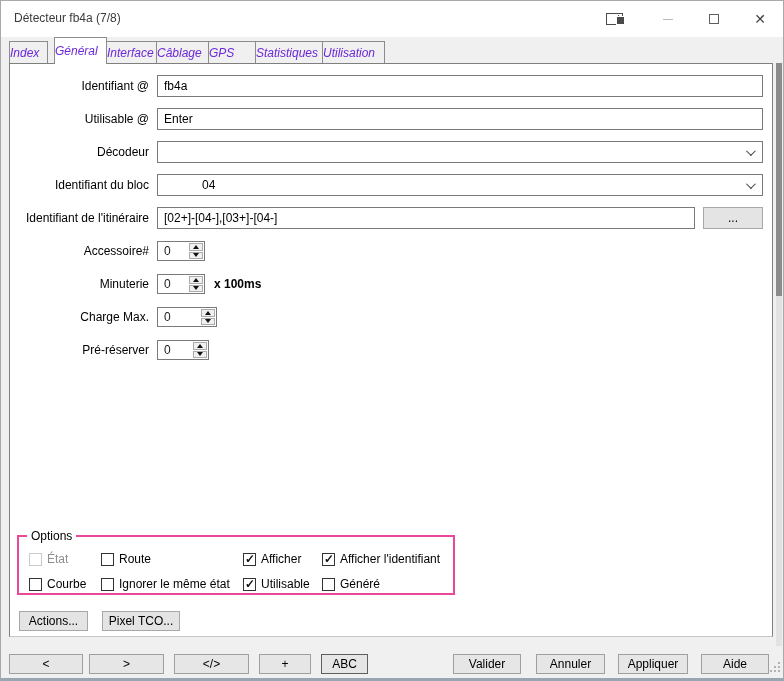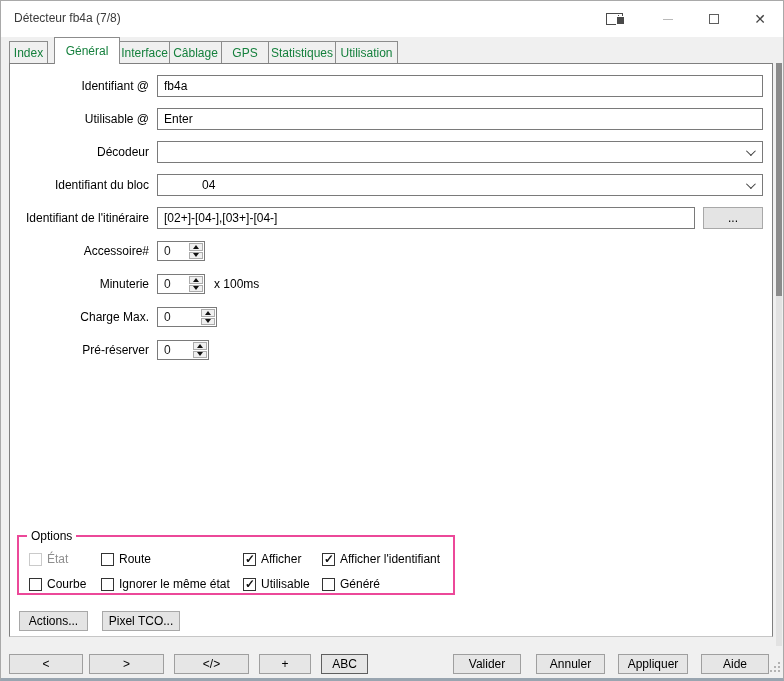--- a/index.html
+++ b/index.html
@@ -24,26 +24,26 @@
   .kb-icon::before { content:""; position:absolute; right:3px; top:1px; bottom:1px; width:1px; background:#4a4a4a; }
   .kb-icon::after { content:""; position:absolute; right:-3px; top:2px; width:7px; height:7px; background:#4a4a4a; border:1px solid #ffffff; }
   .min-glyph { width:10px; height:1px; background:#b9b9b9; }
   .max-glyph { width:10px; height:10px; border:1px solid #5f5f5f; background:transparent; }
   .close-glyph { font-size:14px; color:#444; line-height:1; }
 
   
   .tabstrip { position:absolute; left:8px; top:36px; height:26px; display:flex; align-items:flex-end; }
   .tab {
     height:22px; background:#f0f0f0; border:1px solid #8c8c8c; border-bottom:none;
-    display:flex; align-items:center; justify-content:center;
-    margin-left:-1px; position:relative; z-index:1; color:#15803d; cursor:default;
+    display:flex; align-items:center; 
+    margin-left:-1px; position:relative; z-index:1; color:#6d28d9; cursor:default;font-style:italic;
   }
   .tab:first-child { margin-left:0; }
   .tab.active { height:27px; background:#ffffff; z-index:6; margin-bottom:-1px; }
-  .tab:nth-child(1){ width:39px; } .tab:nth-child(2){ width:66px;margin-left:6px; }
+  .tab:nth-child(1){ width:39px; } .tab:nth-child(2){ width:53px;margin-left:6px; }
   .tab:nth-child(3){ width:51px; } .tab:nth-child(4){ width:53px; }
   .tab:nth-child(5){ width:48px; } .tab:nth-child(6){ width:68px; }
   .tab:nth-child(7){ width:63px; }
 
   
   .panel {
     position:absolute; left:8px; top:62px; width:764px; height:574px;
     background:#ffffff; border:1px solid #7f7f7f; border-bottom-color:#c6c6c6; z-index:5;
   }
   .row { position:absolute; left:0; display:flex; align-items:center; height:22px; }
@@ -59,21 +59,21 @@
              transform:rotate(45deg) translateY(-2px); margin-right:3px; }
   .browse-btn { margin-left:8px; width:60px; height:22px; background:#e4e4e4; border:1px solid #a8a8a8;
                 font-size:12px; line-height:1; color:#000; }
   .spin { display:flex; height:20px; border:1px solid #7a7a7a; background:#fff; }
   .spin .spin-val { flex:1; padding-left:6px; line-height:18px; }
   .spin-btns { width:16px; display:flex; flex-direction:column; padding:1px; gap:1px; }
   .spin-btn { flex:1; background:#f0f0f0; border:1px solid #ababab; display:flex; align-items:center; justify-content:center; }
   .tri-up { width:0; height:0; border-left:3px solid transparent; border-right:3px solid transparent; border-bottom:4px solid #111; }
   .tri-dn { width:0; height:0; border-left:3px solid transparent; border-right:3px solid transparent; border-top:4px solid #111; }
   .spin-a { width:48px; } .spin-b { width:48px; } .spin-c { width:60px; } .spin-d { width:52px; }
-  .suffix { margin-left:9px; color:#000; }
+  .suffix { margin-left:9px; color:#000;font-weight:bold; }
 
   
   .groupbox { position:absolute; left:7px; top:471px; width:438px; height:60px; border:2px solid #ec4899; }
   .group-legend { position:absolute; top:-8px; left:8px; background:#fff; padding:0 4px; color:#000; }
   .cbitem { position:absolute; display:flex; align-items:center; height:14px; }
   .cb-box { width:13px; height:13px; border:1px solid #333; background:#fff; position:relative; flex:none; }
   .cb-box.checked::after { content:"✓"; position:absolute; left:1px; top:-2px; font-size:12px; font-weight:bold; color:#111; }
   .cb-label { margin-left:5px; white-space:nowrap; color:#000; }
   .cbitem.disabled .cb-box { border-color:#cacaca; }
   .cbitem.disabled .cb-label { color:#8f8f8f; }

